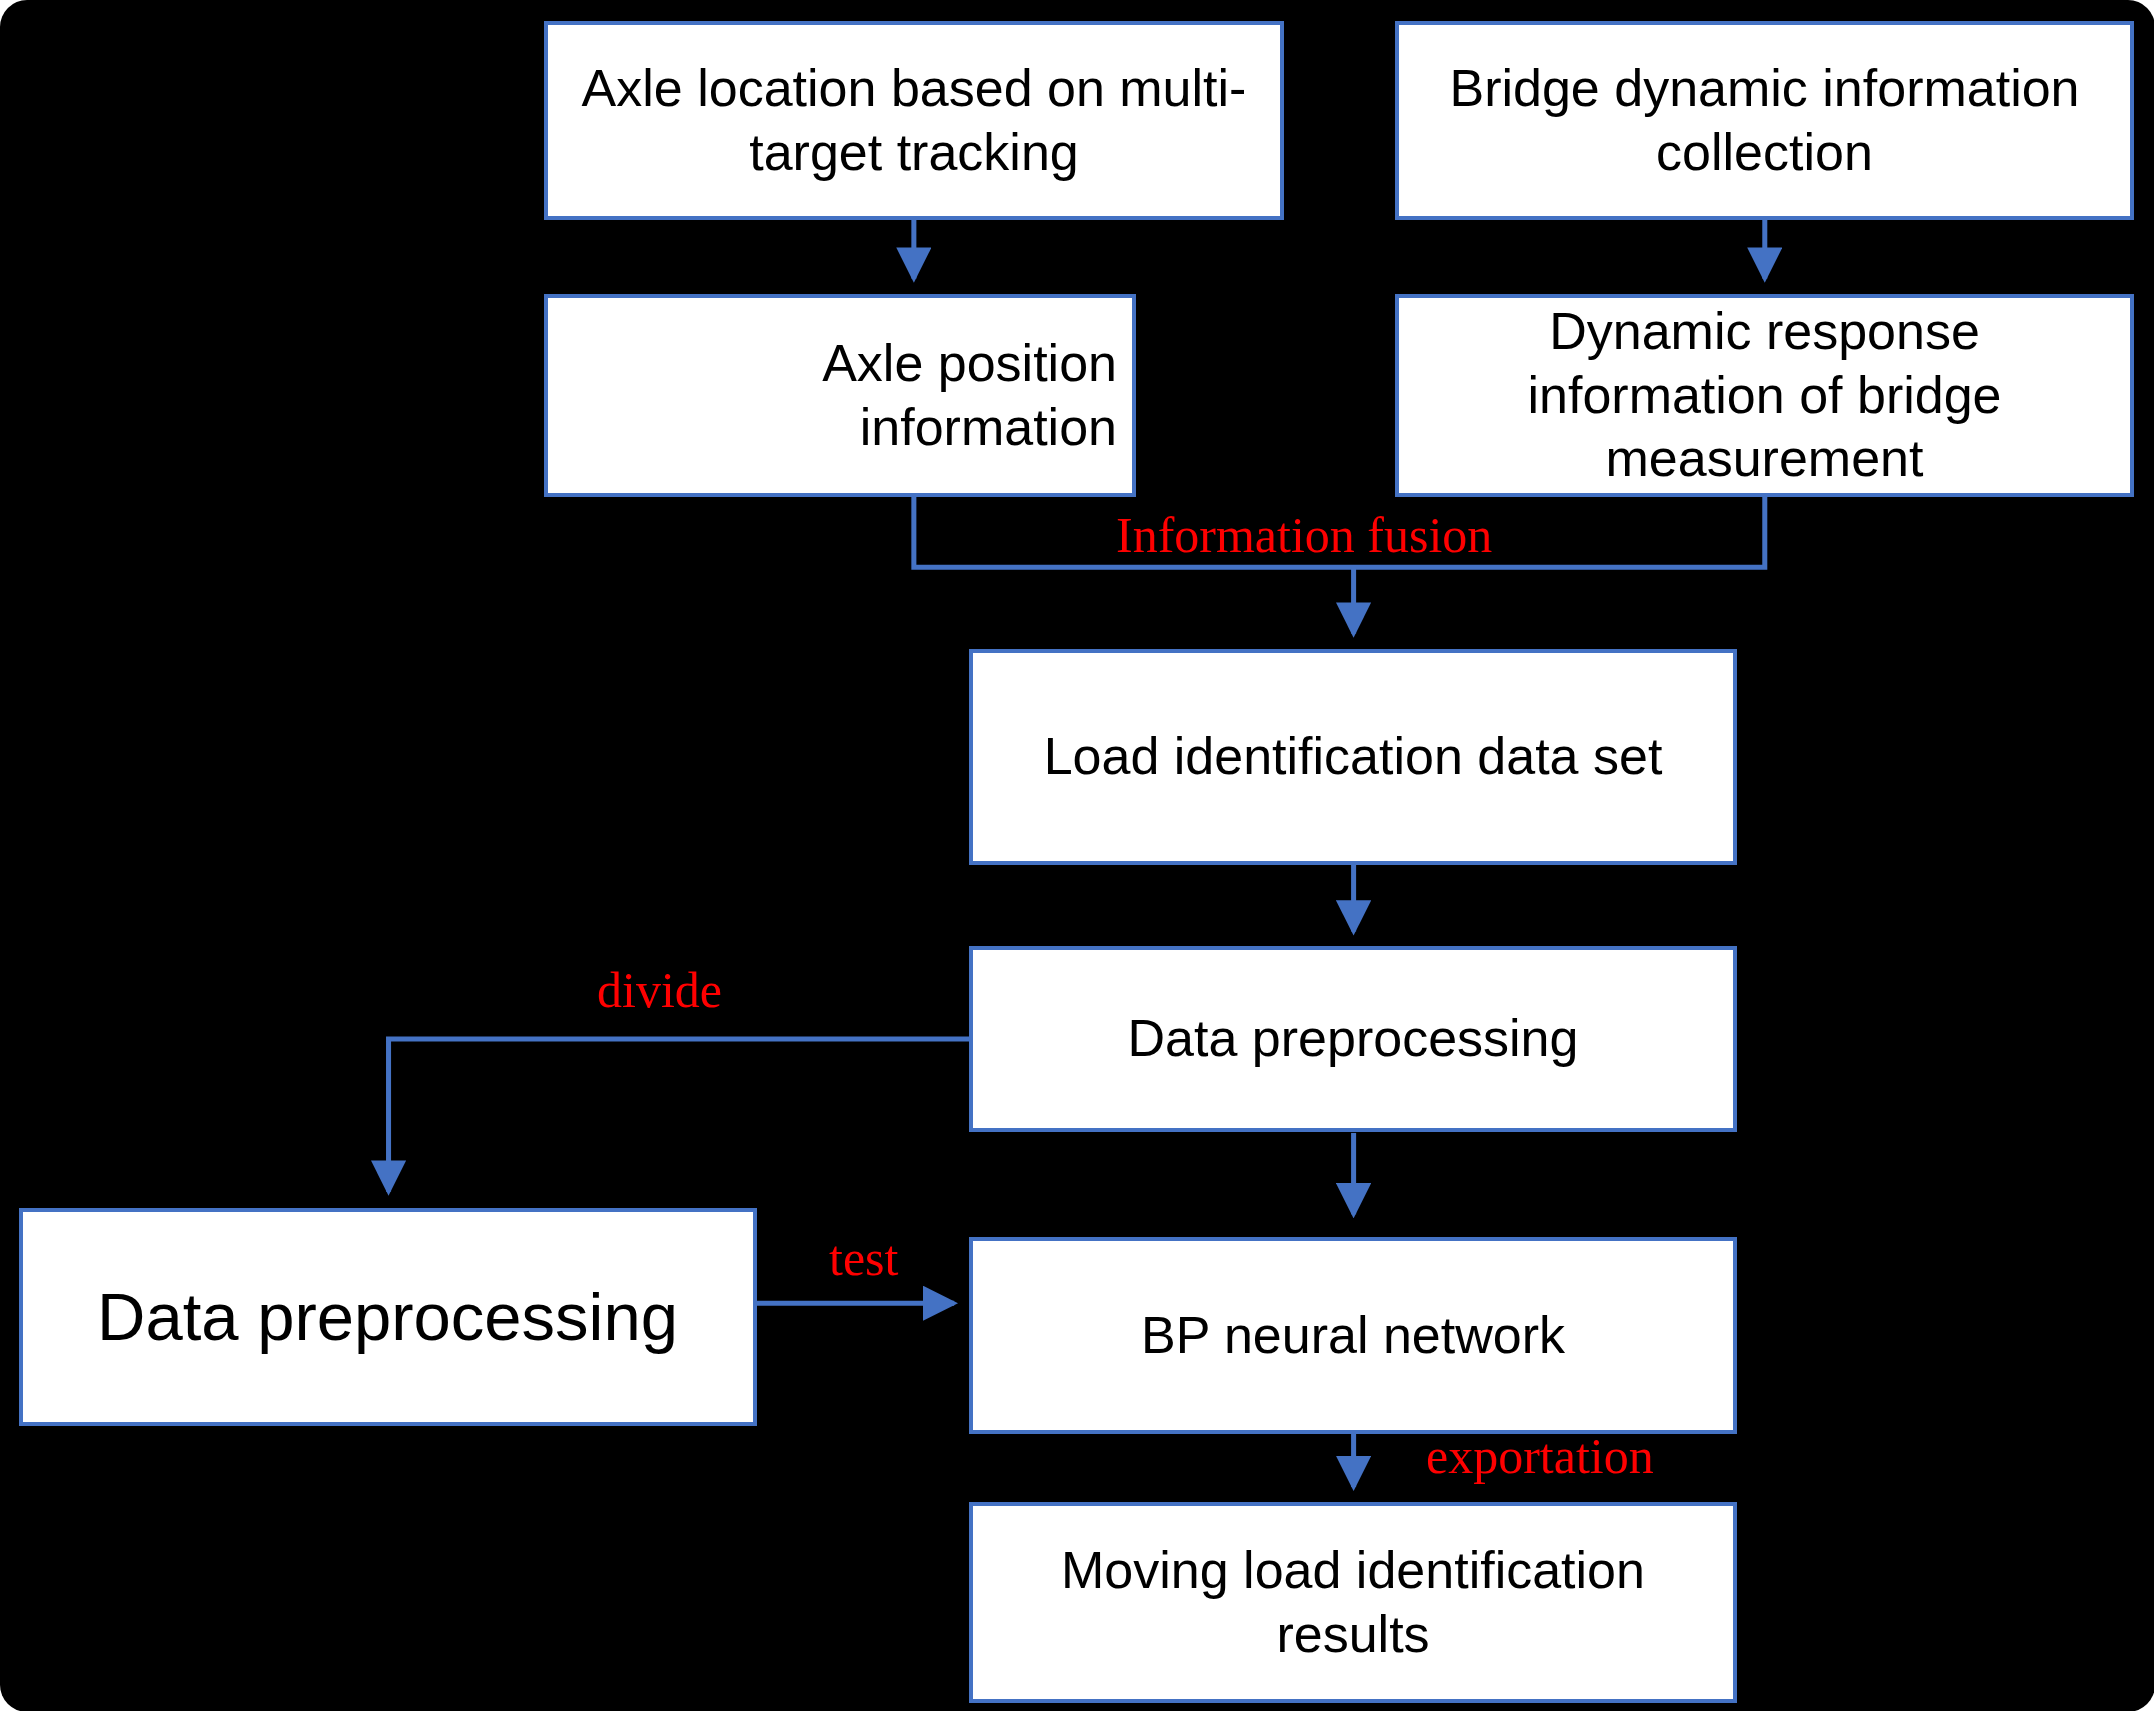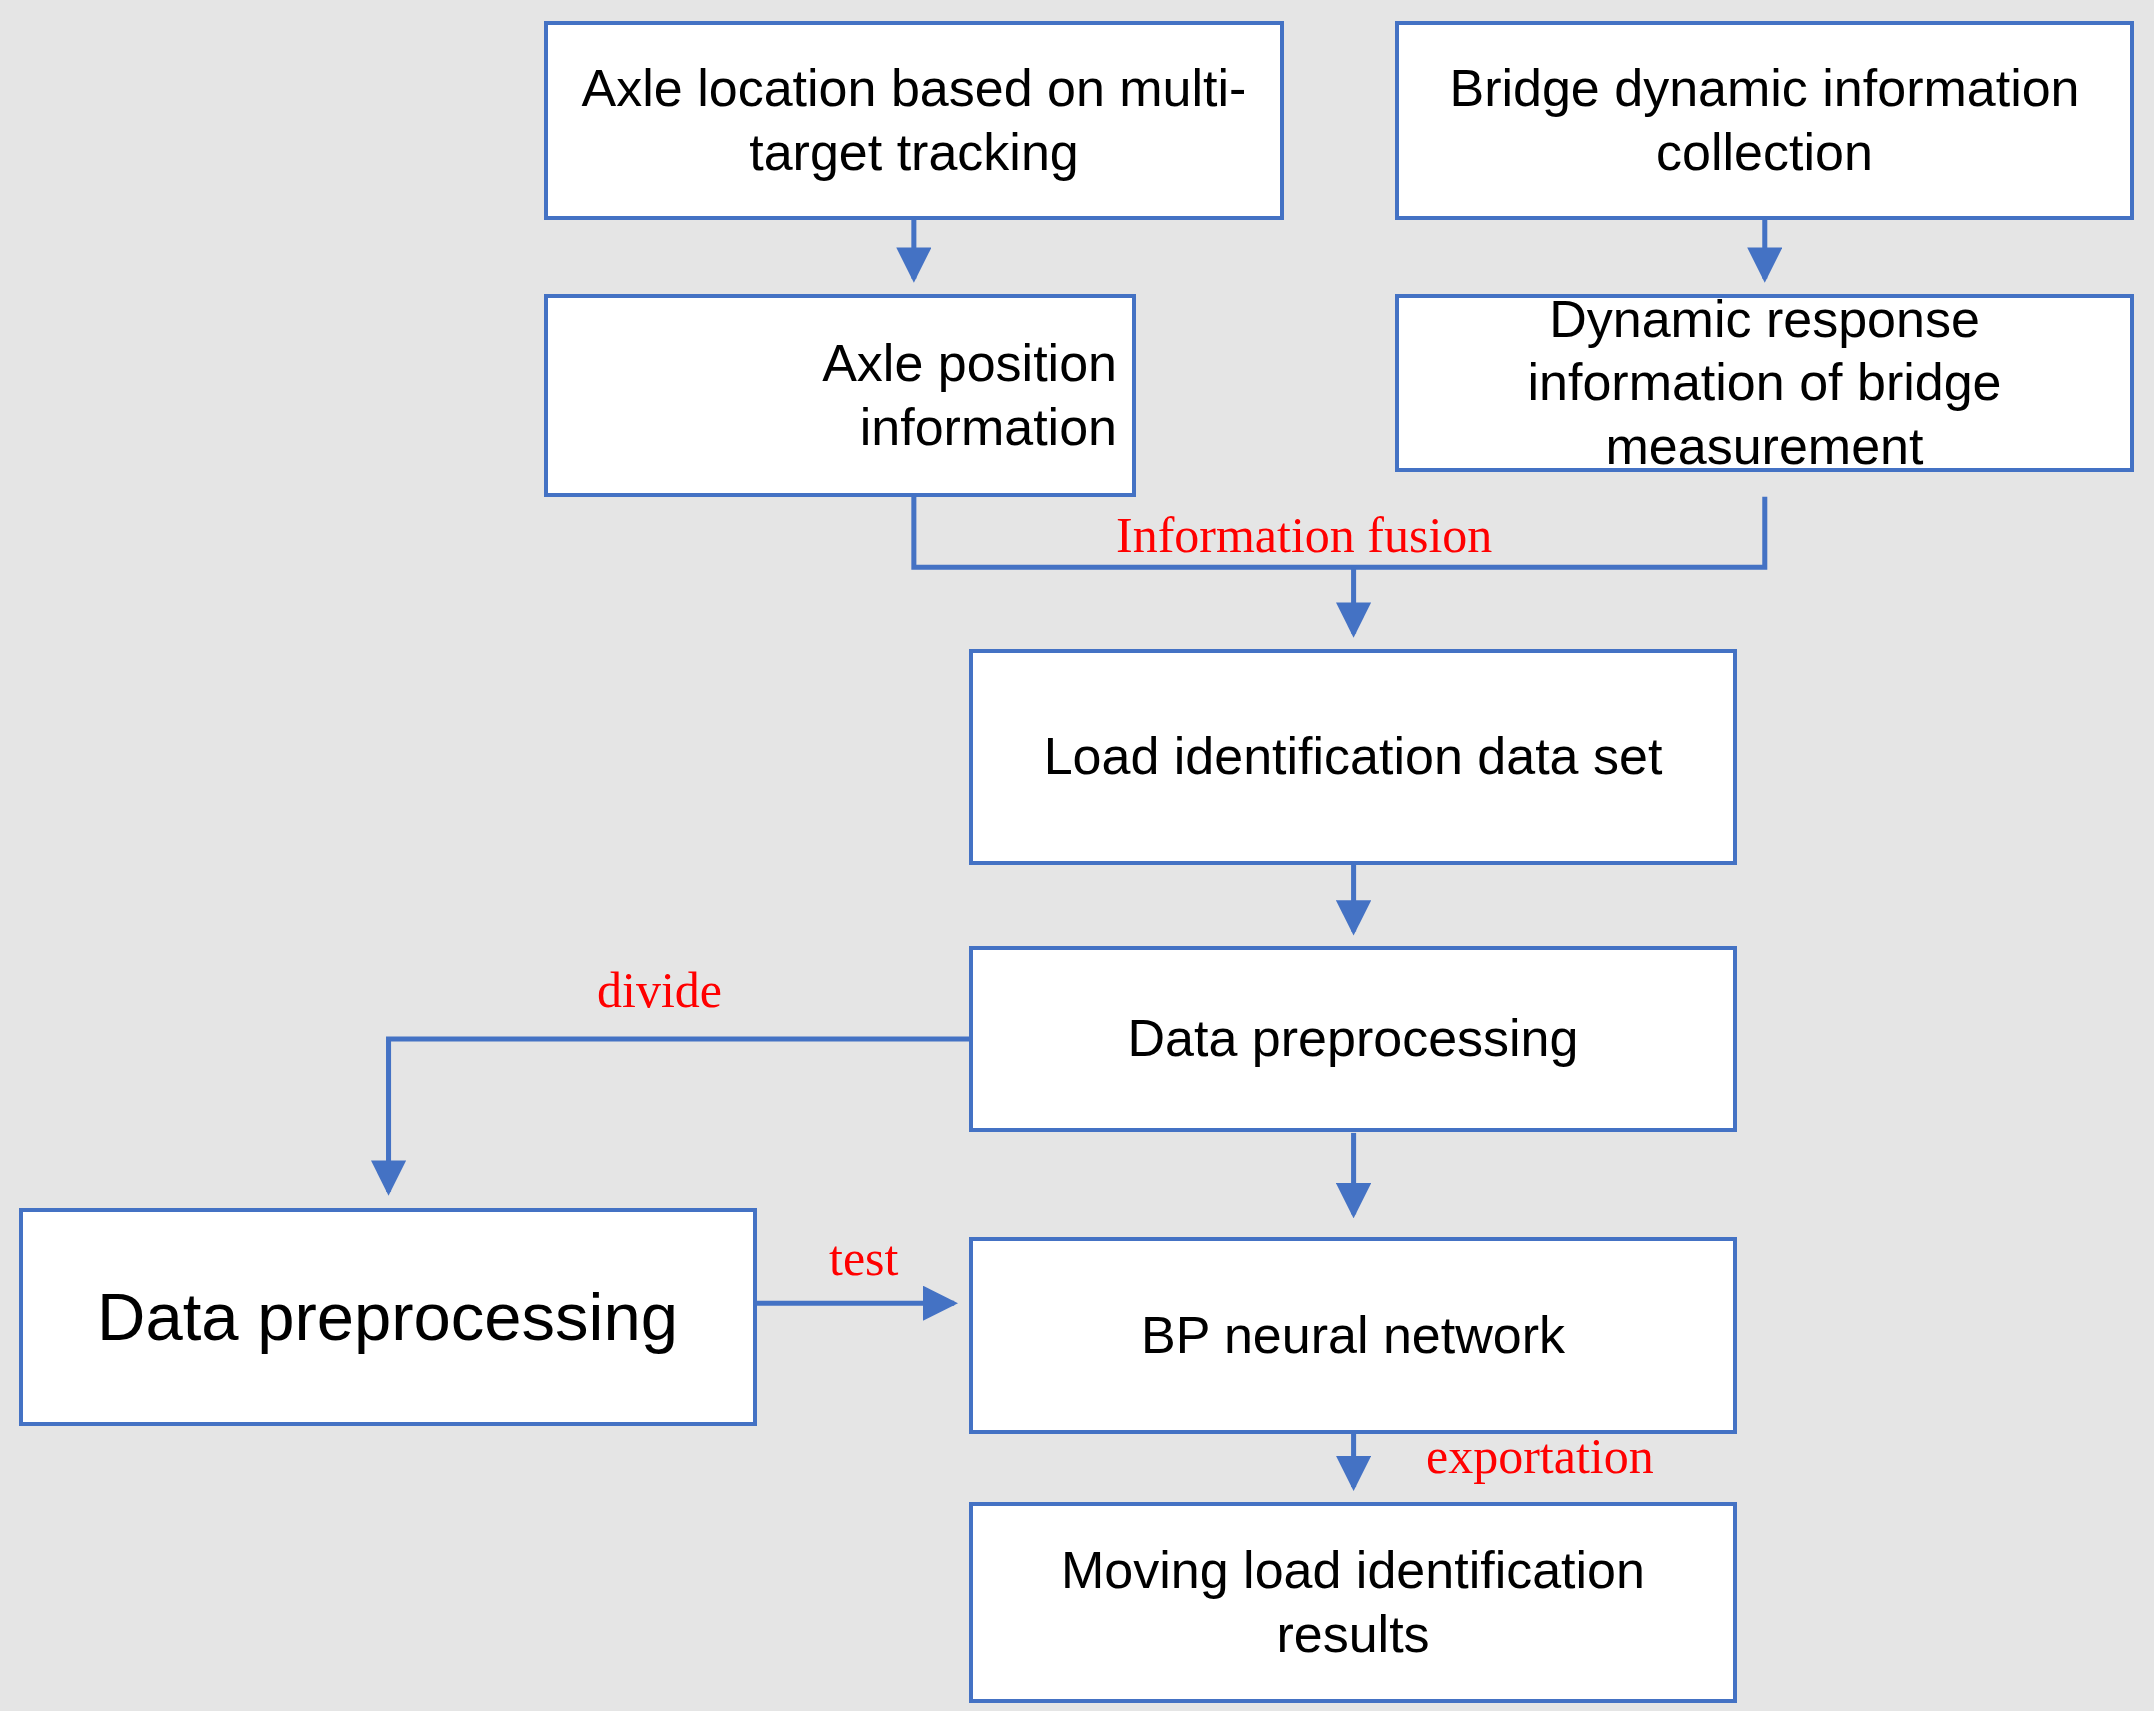--- a/index.html
+++ b/index.html
@@ -5,23 +5,24 @@
 <style>
   html, body {
     margin: 0;
     padding: 0;
     background: #ffffff;
   }
   #stage {
     position: relative;
     width: 2155px;
     height: 1712px;
-    background: #e5e5e5;
+    background: #000000;
     overflow: hidden;
     font-family: "Liberation Sans", sans-serif;
+    border-radius: 27px;
   }
   #wires {
     position: absolute;
     left: 0;
     top: 0;
     width: 2155px;
     height: 1712px;
     pointer-events: none;
   }
   .node {
@@ -106,21 +107,21 @@
   </div>
 
   <div class="node fs-normal" style="left:1395px; top:21px; width:739px; height:199px;">
     <span class="label">Bridge dynamic information collection</span>
   </div>
 
   <div class="node fs-normal" style="left:544px; top:294px; width:592px; height:203px;text-align:right;">
     <span class="label">Axle position information</span>
   </div>
 
-  <div class="node fs-normal" style="left:1395px; top:294px; width:739px; height:178px;">
+  <div class="node fs-normal" style="left:1395px; top:294px; width:739px; height:203px;">
     <span class="label">Dynamic response information of bridge measurement</span>
   </div>
 
   <div class="node fs-normal" style="left:969px; top:649px; width:768px; height:216px;">
     <span class="label">Load identification data set</span>
   </div>
 
   <div class="node fs-normal" style="left:969px; top:946px; width:768px; height:186px;">
     <span class="label">Data preprocessing</span>
   </div>

